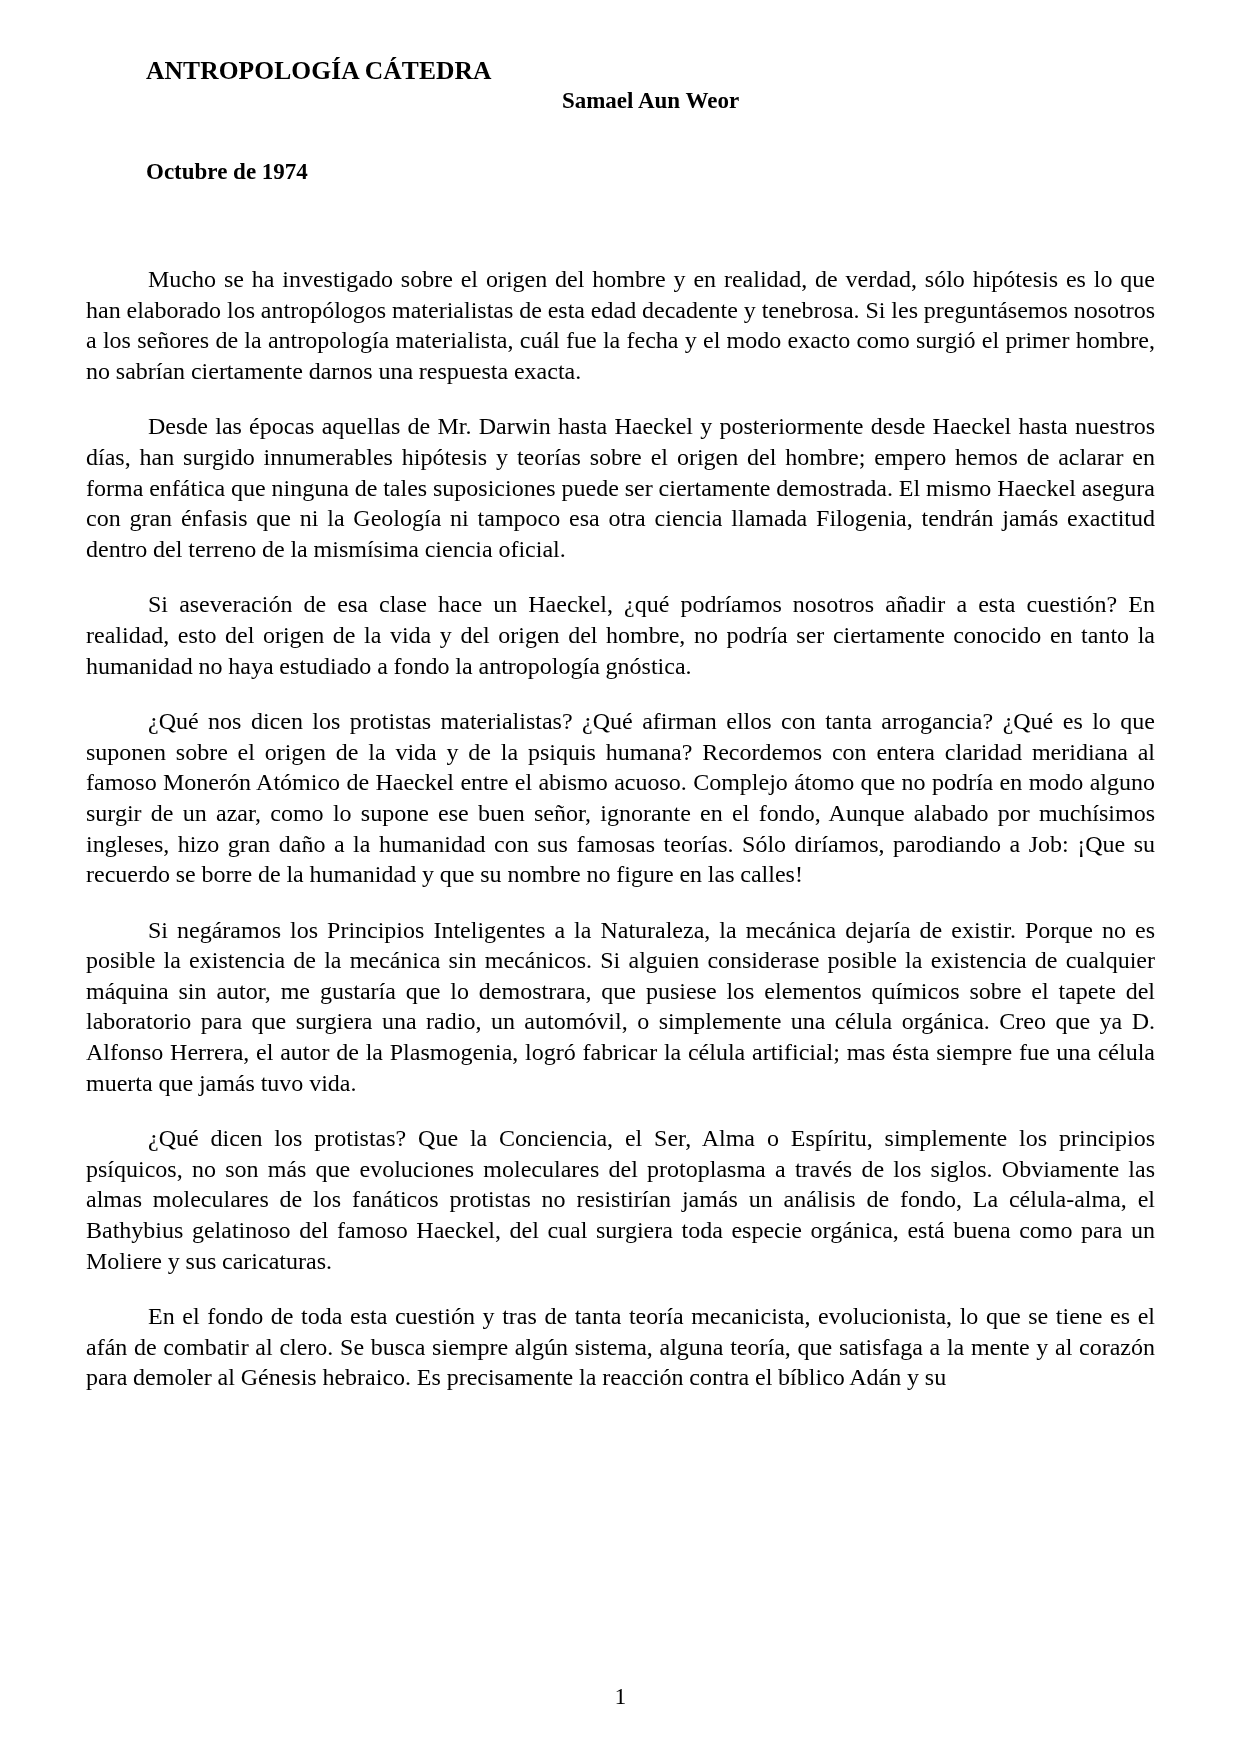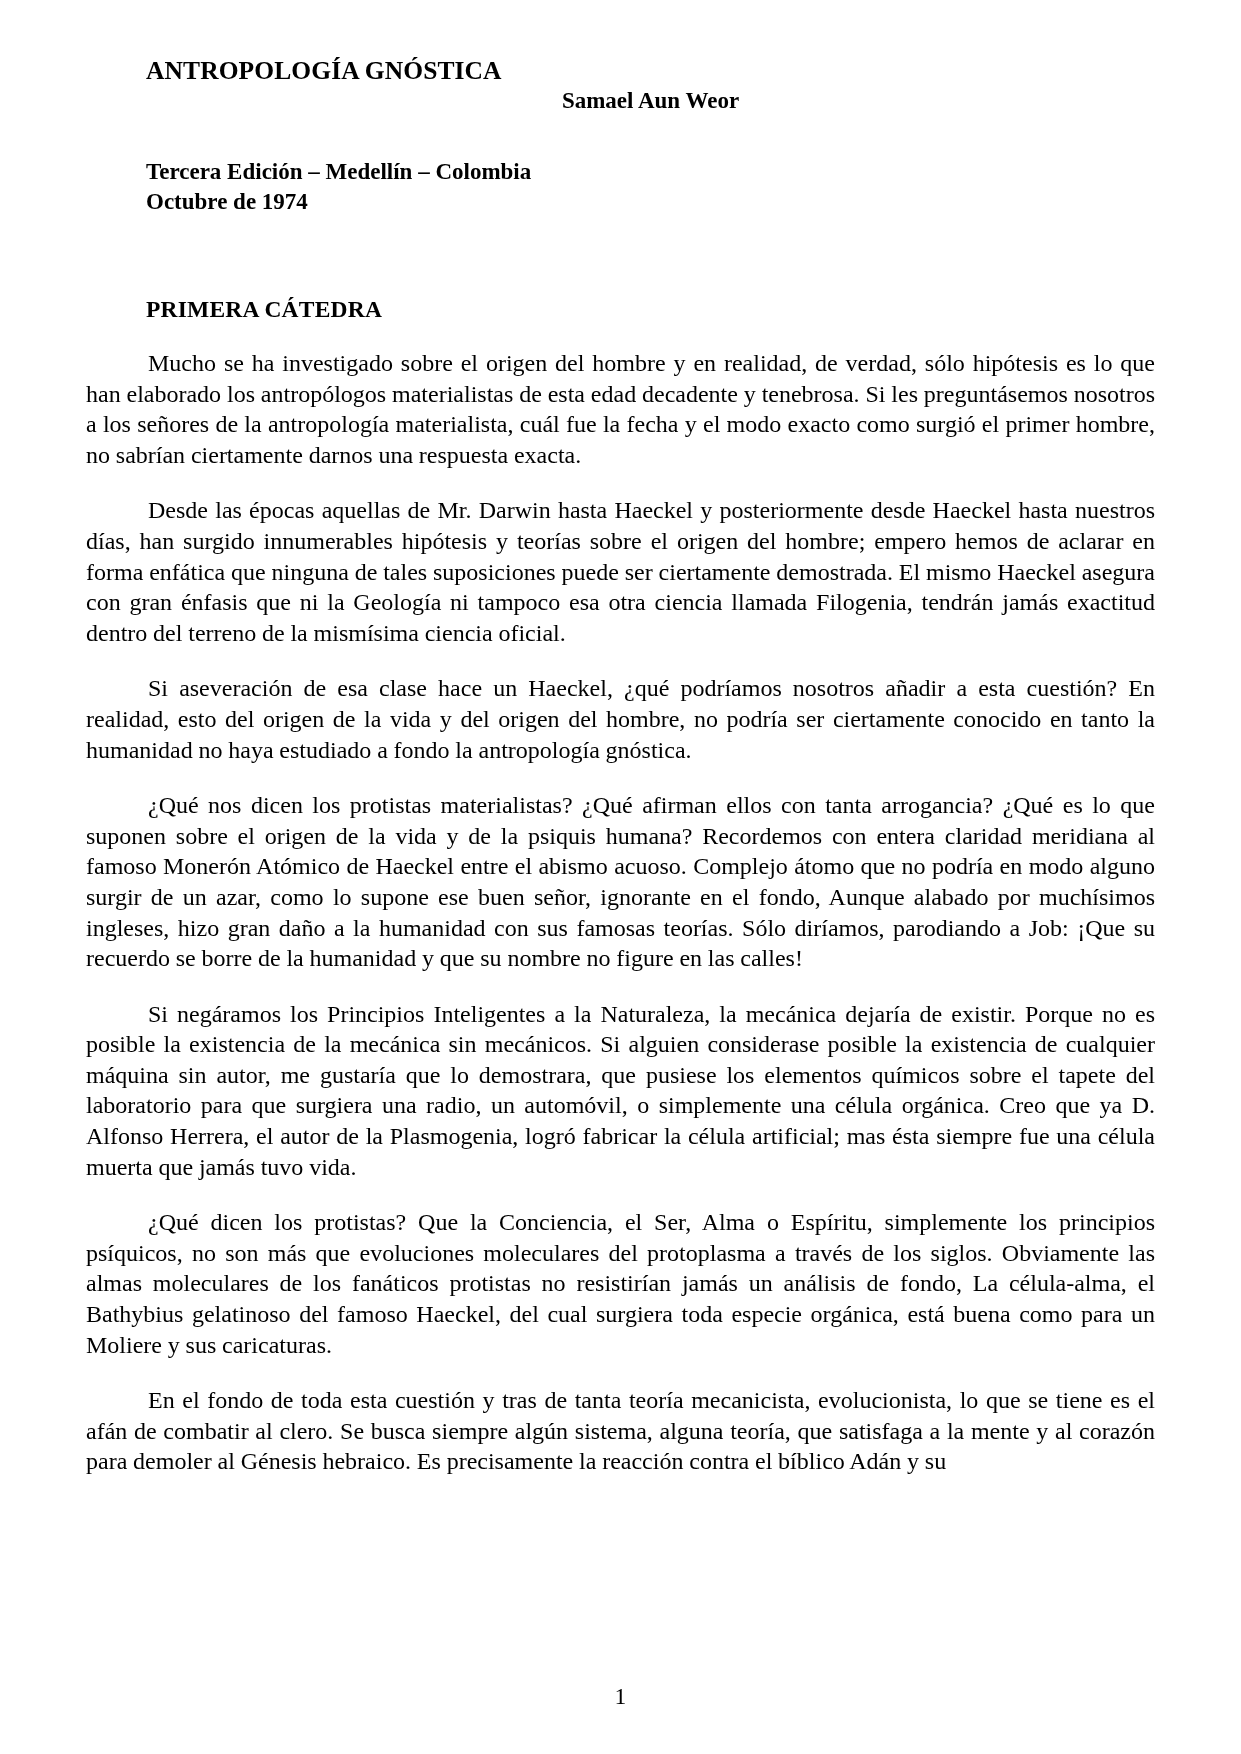--- a/index.html
+++ b/index.html
@@ -97,31 +97,29 @@
     line-height: 28px;
   }
 </style>
 </head>
 <body>
 
 <div class="page">
   <div class="doc-body">
 
     <div class="title-block">
-      <div class="title-line">ANTROPOLOGÍA GNÓSTICA</div>
+      <div class="title-line">ANTROPOLOGÍA CÁTEDRA</div>
       <div class="author-line">Samael Aun Weor</div>
     </div>
 
     <div class="edition-block">
-      <div class="edition-line">Tercera Edición – Medellín – Colombia</div>
       <div class="edition-line">Octubre de 1974</div>
     </div>
 
     <div class="section-block">
-      <div class="section-line">PRIMERA CÁTEDRA</div>
     </div>
 
     <div class="paragraphs">
       <p class="para">Mucho se ha investigado sobre el origen del hombre y en realidad, de verdad, sólo hipótesis es lo que han elaborado los antropólogos materialistas de esta edad decadente y tenebrosa. Si les preguntásemos nosotros a los señores de la antropología materialista, cuál fue la fecha y el modo exacto como surgió el primer hombre, no sabrían ciertamente darnos una respuesta exacta.</p>
       <p class="para">Desde las épocas aquellas de Mr. Darwin hasta Haeckel y posteriormente desde Haeckel hasta nuestros días, han surgido innumerables hipótesis y teorías sobre el origen del hombre; empero hemos de aclarar en forma enfática que ninguna de tales suposiciones puede ser ciertamente demostrada. El mismo Haeckel asegura con gran énfasis que ni la Geología ni tampoco esa otra ciencia llamada Filogenia, tendrán jamás exactitud dentro del terreno de la mismísima ciencia oficial.</p>
       <p class="para">Si aseveración de esa clase hace un Haeckel, ¿qué podríamos nosotros añadir a esta cuestión? En realidad, esto del origen de la vida y del origen del hombre, no podría ser ciertamente conocido en tanto la humanidad no haya estudiado a fondo la antropología gnóstica.</p>
       <p class="para">¿Qué nos dicen los protistas materialistas? ¿Qué afirman ellos con tanta arrogancia? ¿Qué es lo que suponen sobre el origen de la vida y de la psiquis humana? Recordemos con entera claridad meridiana al famoso Monerón Atómico de Haeckel entre el abismo acuoso. Complejo átomo que no podría en modo alguno surgir de un azar, como lo supone ese buen señor, ignorante en el fondo, Aunque alabado por muchísimos ingleses, hizo gran daño a la humanidad con sus famosas teorías. Sólo diríamos, parodiando a Job: ¡Que su recuerdo se borre de la humanidad y que su nombre no figure en las calles!</p>
       <p class="para">Si negáramos los Principios Inteligentes a la Naturaleza, la mecánica dejaría de existir. Porque no es posible la existencia de la mecánica sin mecánicos. Si alguien considerase posible la existencia de cualquier máquina sin autor, me gustaría que lo demostrara, que pusiese los elementos químicos sobre el tapete del laboratorio para que surgiera una radio, un automóvil, o simplemente una célula orgánica. Creo que ya D. Alfonso Herrera, el autor de la Plasmogenia, logró fabricar la célula artificial; mas ésta siempre fue una célula muerta que jamás tuvo vida.</p>
       <p class="para">¿Qué dicen los protistas? Que la Conciencia, el Ser, Alma o Espíritu, simplemente los principios psíquicos, no son más que evoluciones moleculares del protoplasma a través de los siglos. Obviamente las almas moleculares de los fanáticos protistas no resistirían jamás un análisis de fondo, La célula-alma, el Bathybius gelatinoso del famoso Haeckel, del cual surgiera toda especie orgánica, está buena como para un Moliere y sus caricaturas.</p>
       <p class="para no-justify-last">En el fondo de toda esta cuestión y tras de tanta teoría mecanicista, evolucionista, lo que se tiene es el afán de combatir al clero. Se busca siempre algún sistema, alguna teoría, que satisfaga a la mente y al corazón para demoler al Génesis hebraico. Es precisamente la reacción contra el bíblico Adán y su</p>

